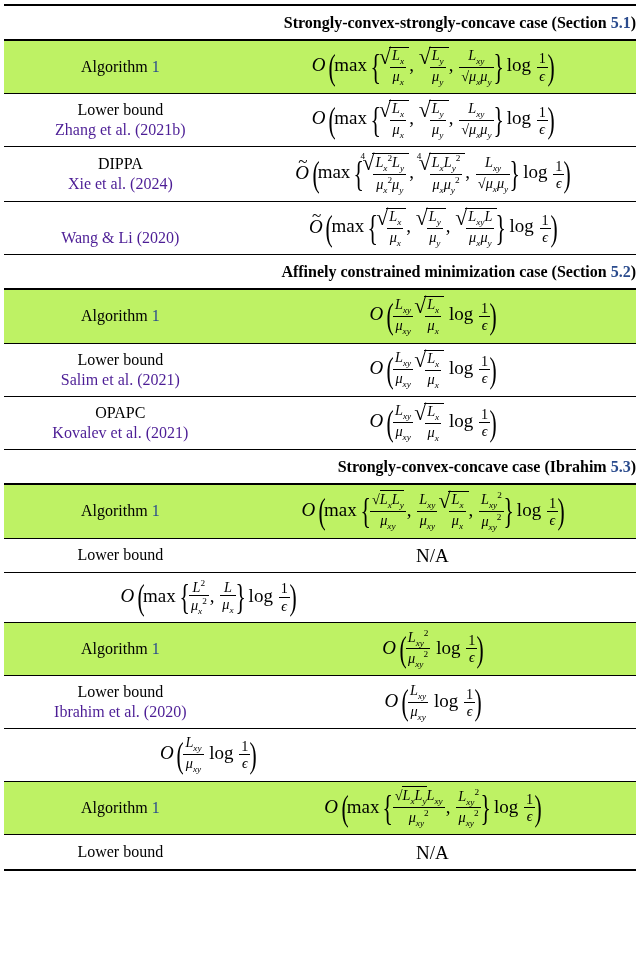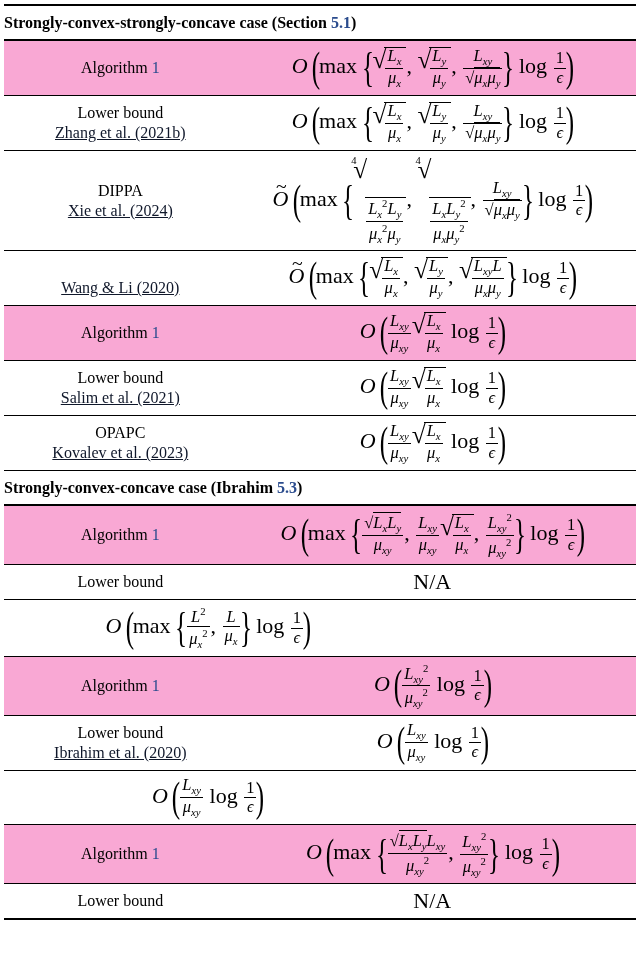--- a/index.html
+++ b/index.html
@@ -17,56 +17,56 @@
     margin: 0 auto;
   }
   .row {
     display: flex;
     border-bottom: 1px solid #000;
     align-items: center;
     min-height: 34px;
     padding: 6px 4px;
   }
   .row.header {
-    justify-content: flex-start;
+    justify-content: flex-end;
     font-weight: bold;
     border-bottom: 1px solid #000;
     padding: 4px 0;
   }
   .row.hl {
-    background: #f9a8d4;
+    background: #bef264;
   }
   .left {
     width: 36%;
     text-align: center;
     line-height: 1.25;
   }
   .right {
     width: 64%;
     text-align: center;
-    font-size: 22px;
+    font-size: 19px;
     line-height: 1;
   }
-  .cite { color: #0f172a; text-decoration: underline; }
+  .cite { color: #4c1d95; }
   .sec { color: #2a4b8d; }
   .math { font-family: 'Georgia', serif; font-style: normal; white-space: nowrap; }
   .cal { font-family: 'Brush Script MT','Lucida Handwriting',cursive; font-style: italic; }
   .op { font-style: normal; }
   .tilde { position: relative; display: inline-block; }
   .tilde::before { content: "~"; position: absolute; top: -0.55em; left: 0.18em; font-size: 0.9em; }
   .frac { display: inline-block; vertical-align: middle; font-size: 0.75em; line-height: 1; margin: 0 1px; }
   .frac .n { display: block; border-bottom: 1px solid #000; padding: 0 2px 1px; }
   .frac .d { display: block; padding: 1px 2px 0; }
   .sqrt { display: inline-block; vertical-align: middle; position: relative; }
   .sqrt .rad { font-size: 1.15em; vertical-align: top; }
   .sqrt .arg { display: inline-block; border-top: 1.2px solid #000; padding: 0 2px 0 0; margin-left: -2px; }
   .sqrt4 { display: inline-block; vertical-align: middle; position: relative; }
   .sqrt4::before { content: "4"; position: absolute; font-size: 0.48em; left: -2px; top: -1px; }
   .sqrt4 .rad { font-size: 1.15em; vertical-align: top; }
-  .sqrt4 .arg { display: inline-block; border-top: 1.2px solid #000; padding: 0 2px 0 0; margin-left: -2px; margin-top: 40px; }
+  .sqrt4 .arg { display: inline-block; border-top: 1.2px solid #000; padding: 0 2px 0 0; margin-left: -2px; }
   .big { font-size: 1.9em; vertical-align: middle; font-weight: 100; display:inline-block; transform: scaleX(0.6); margin: 0 -4px;}
   .brace { font-size: 1.9em; vertical-align: middle; display:inline-block; transform: scaleX(0.6); margin: 0 -5px;}
   sub { font-size: 0.65em; font-style: italic; }
   sup { font-size: 0.65em; }
   .it { font-style: italic; }
   .row:last-child { border-bottom: none; }
   .header + .row.hl { border-top: 1px solid #000; }
 </style>
 </head>
 <body>
@@ -106,20 +106,23 @@
 
   <div class="row">
     <div class="left">
       <br><span class="cite">Wang &amp; Li (2020)</span>
     </div>
     <div class="right math">
       <span class="tilde"><span class="cal">O</span></span> <span class="big">(</span><span class="op">max</span> <span class="brace">{</span><span class="sqrt"><span class="rad">√</span><span class="arg"><span class="frac"><span class="n"><span class="it">L</span><sub>x</sub></span><span class="d"><span class="it">μ</span><sub>x</sub></span></span></span></span>, <span class="sqrt"><span class="rad">√</span><span class="arg"><span class="frac"><span class="n"><span class="it">L</span><sub>y</sub></span><span class="d"><span class="it">μ</span><sub>y</sub></span></span></span></span>, <span class="sqrt"><span class="rad">√</span><span class="arg"><span class="frac"><span class="n"><span class="it">L</span><sub>xy</sub><span class="it">L</span></span><span class="d"><span class="it">μ</span><sub>x</sub><span class="it">μ</span><sub>y</sub></span></span></span></span><span class="brace">}</span> <span class="op">log</span> <span class="frac"><span class="n">1</span><span class="d"><span class="it">ϵ</span></span></span><span class="big">)</span>
     </div>
   </div>
 
+  <div class="row header">
+    <span><span>Affinely constrained minimization case (Section </span><span class="sec">5.2</span><span>)</span></span>
+  </div>
 
   <div class="row hl">
     <div class="left">
       <span>Algorithm </span><span class="sec">1</span>
     </div>
     <div class="right math">
       <span class="cal">O</span> <span class="big">(</span><span class="frac"><span class="n"><span class="it">L</span><sub>xy</sub></span><span class="d"><span class="it">μ</span><sub>xy</sub></span></span><span class="sqrt"><span class="rad">√</span><span class="arg"><span class="frac"><span class="n"><span class="it">L</span><sub>x</sub></span><span class="d"><span class="it">μ</span><sub>x</sub></span></span></span></span> <span class="op">log</span> <span class="frac"><span class="n">1</span><span class="d"><span class="it">ϵ</span></span></span><span class="big">)</span>
     </div>
   </div>
 
@@ -127,21 +130,21 @@
     <div class="left">
       <span>Lower bound</span><br><span class="cite">Salim et al. (2021)</span>
     </div>
     <div class="right math">
       <span class="cal">O</span> <span class="big">(</span><span class="frac"><span class="n"><span class="it">L</span><sub>xy</sub></span><span class="d"><span class="it">μ</span><sub>xy</sub></span></span><span class="sqrt"><span class="rad">√</span><span class="arg"><span class="frac"><span class="n"><span class="it">L</span><sub>x</sub></span><span class="d"><span class="it">μ</span><sub>x</sub></span></span></span></span> <span class="op">log</span> <span class="frac"><span class="n">1</span><span class="d"><span class="it">ϵ</span></span></span><span class="big">)</span>
     </div>
   </div>
 
   <div class="row">
     <div class="left">
-      <span>OPAPC</span><br><span class="cite">Kovalev et al. (2023)</span>
+      <span>OPAPC</span><br><span class="cite">Kovalev et al. (2021)</span>
     </div>
     <div class="right math">
       <span class="cal">O</span> <span class="big">(</span><span class="frac"><span class="n"><span class="it">L</span><sub>xy</sub></span><span class="d"><span class="it">μ</span><sub>xy</sub></span></span><span class="sqrt"><span class="rad">√</span><span class="arg"><span class="frac"><span class="n"><span class="it">L</span><sub>x</sub></span><span class="d"><span class="it">μ</span><sub>x</sub></span></span></span></span> <span class="op">log</span> <span class="frac"><span class="n">1</span><span class="d"><span class="it">ϵ</span></span></span><span class="big">)</span>
     </div>
   </div>
 
   <div class="row header">
     <span><span>Strongly-convex-concave case (Ibrahim </span><span class="sec">5.3</span><span>)</span></span>
   </div>
 

